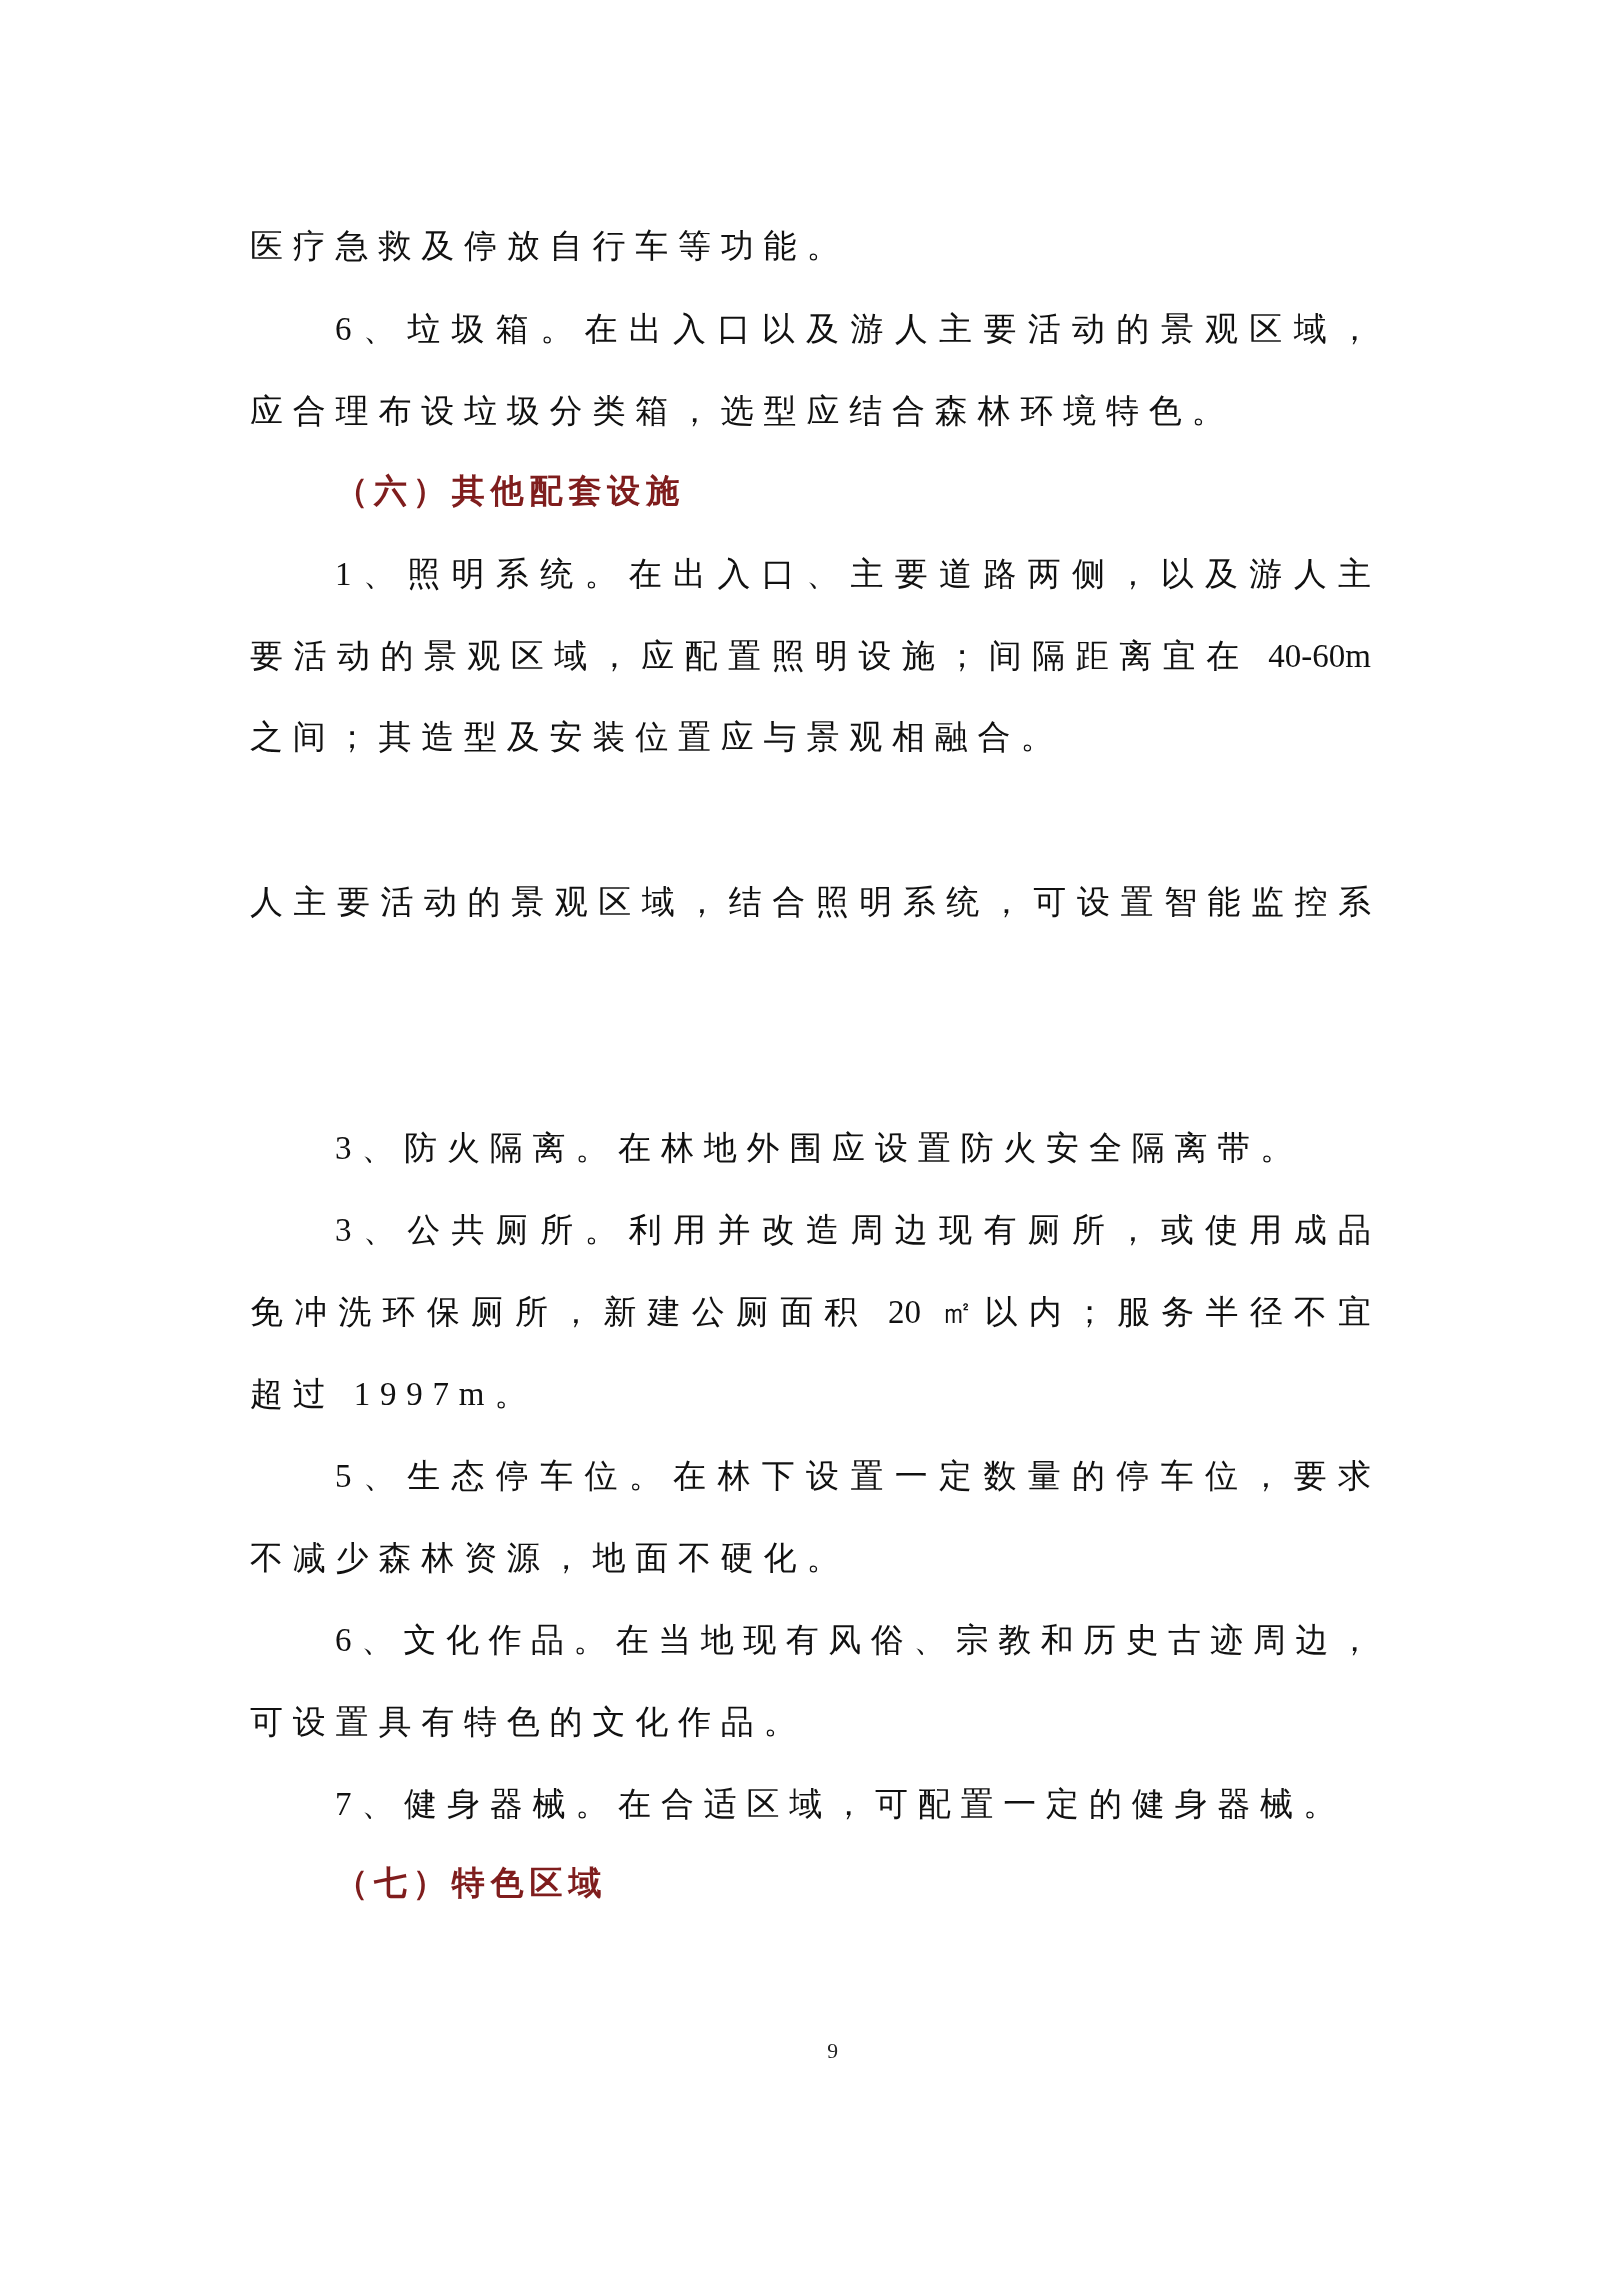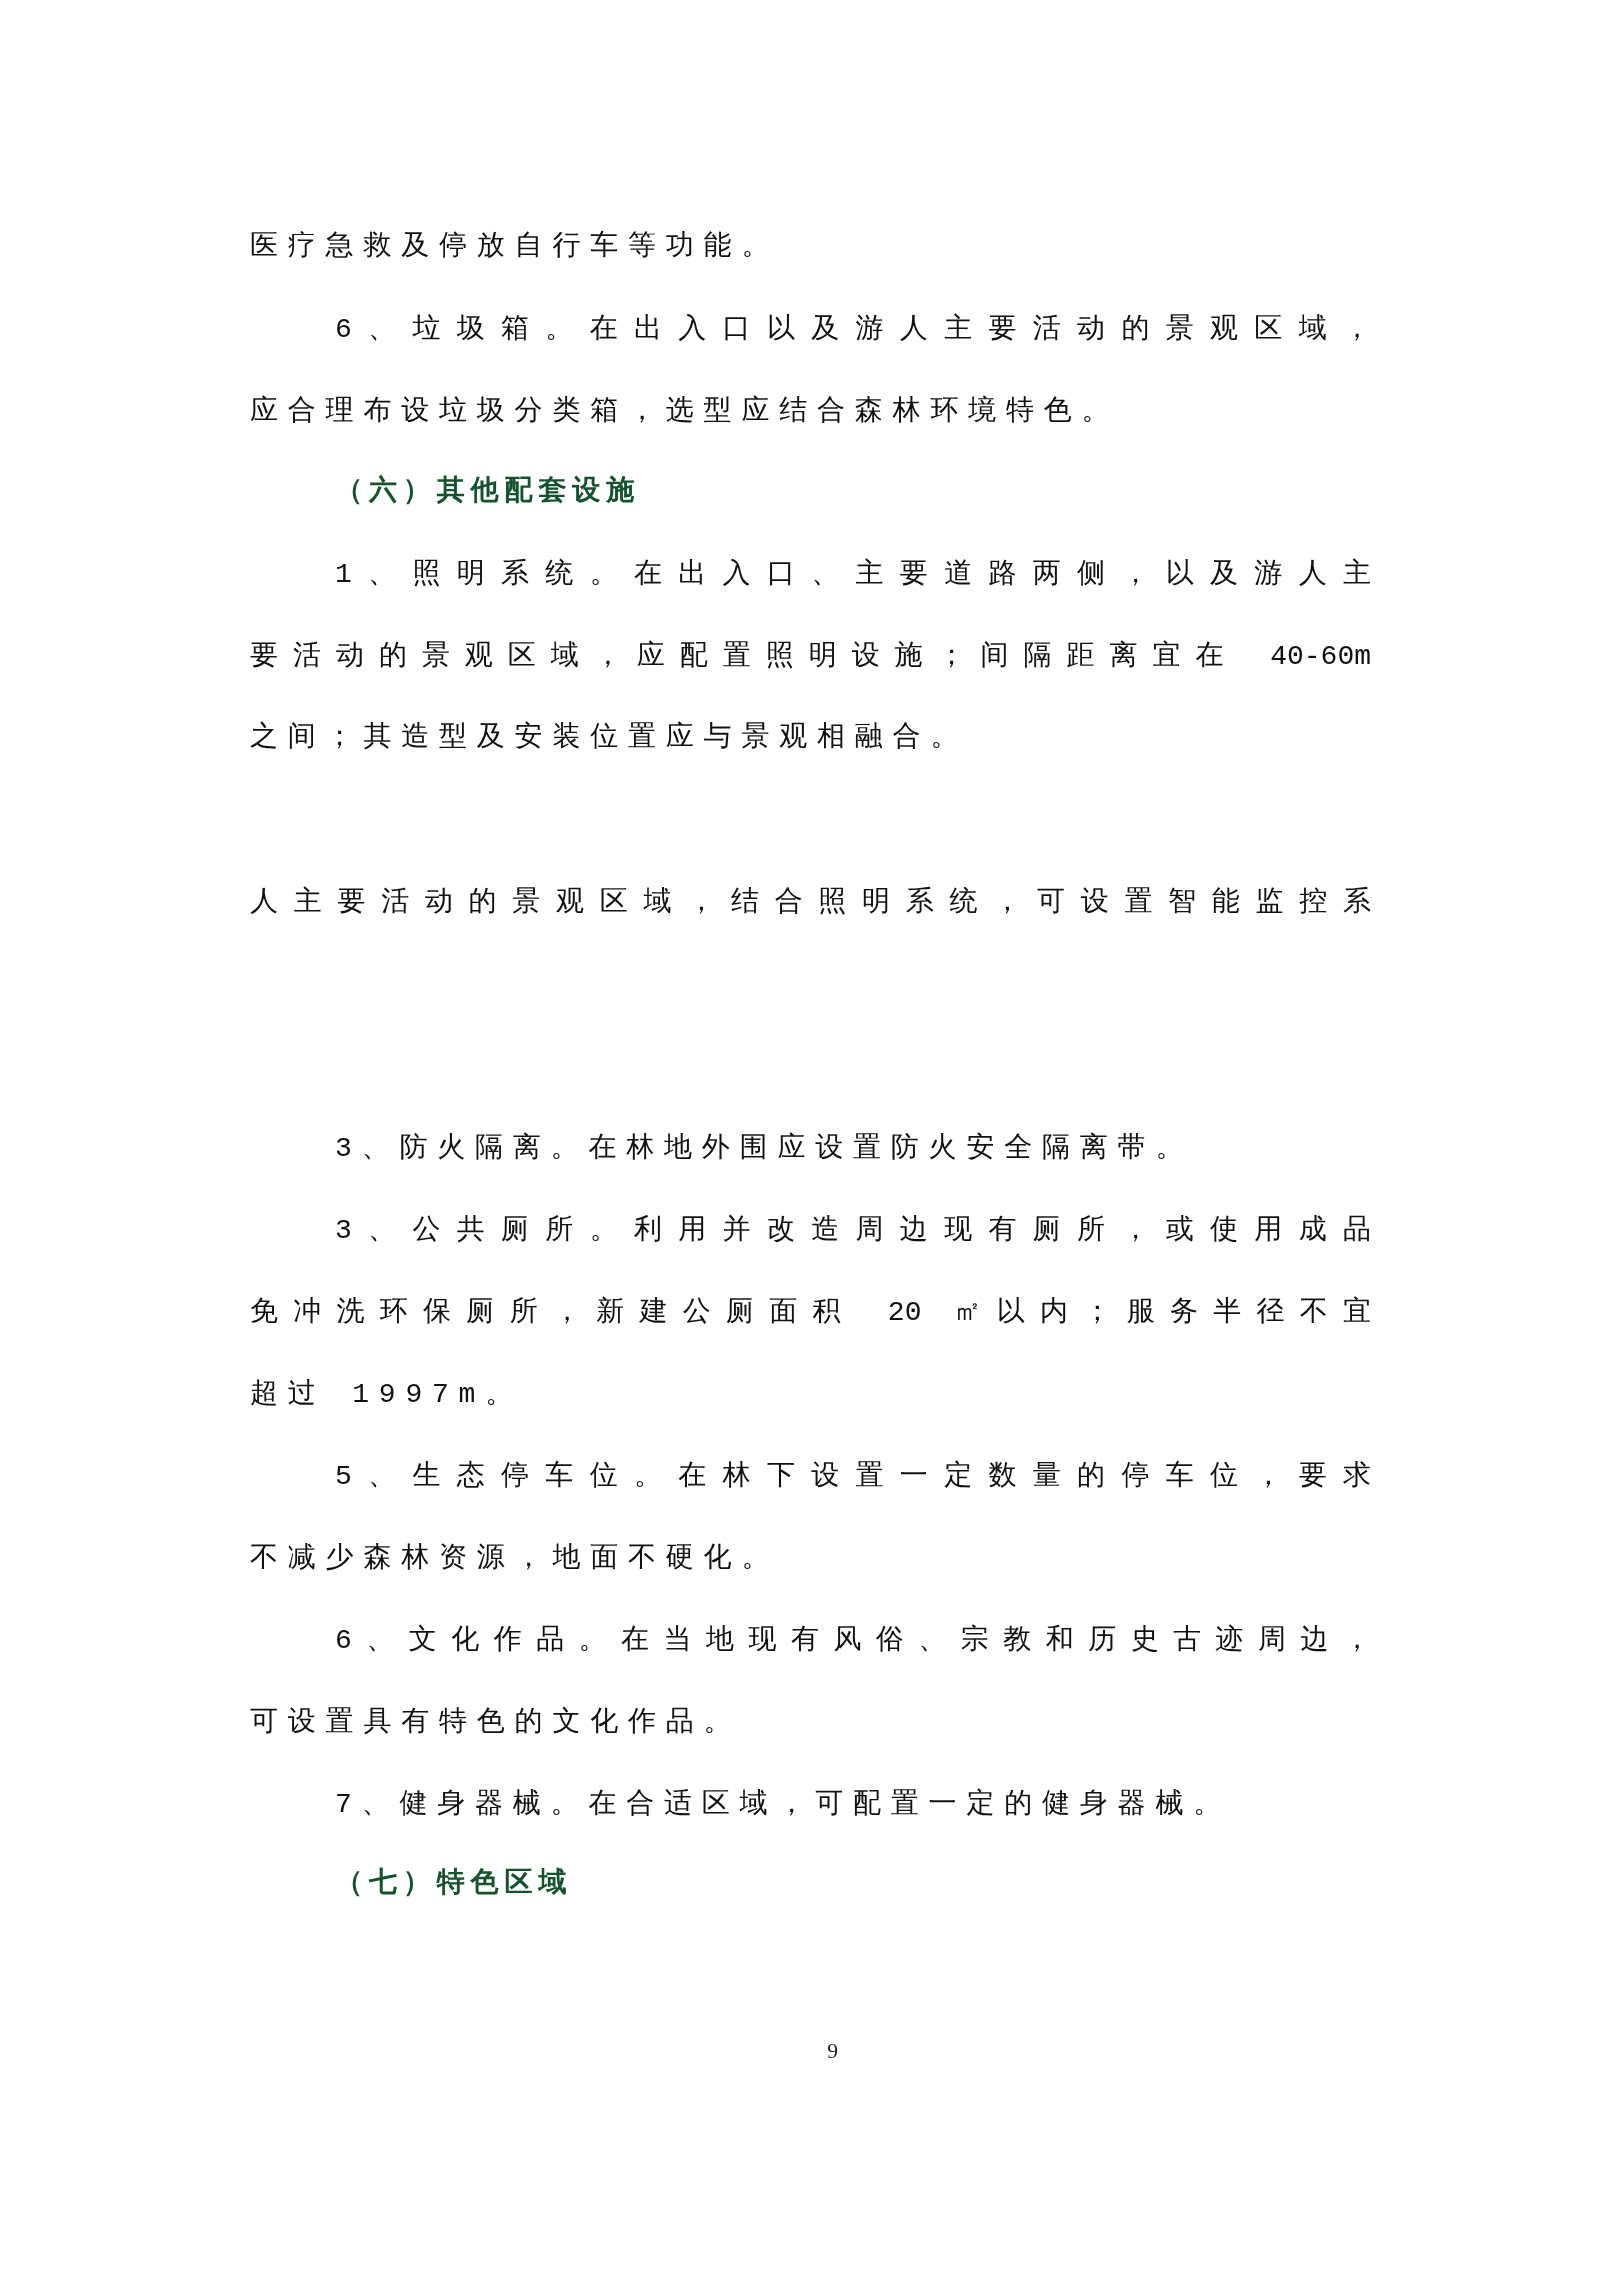--- a/index.html
+++ b/index.html
@@ -3,38 +3,38 @@
 <meta charset="utf-8">
 <style>
   html, body { margin: 0; padding: 0; background: #ffffff; }
   body { width: 1621px; height: 2293px; position: relative; overflow: hidden; }
   .page { position: absolute; left: 0; top: 0; width: 1621px; height: 2293px; background: #ffffff; }
   .line {
     position: absolute;
     left: 250px;
     height: 43px;
     line-height: 43px;
-    font-family: Liberation Mono, monospace;
-    font-size: 28px;
+    font-family: Liberation Serif, serif;
+    font-size: 33px;
     letter-spacing: 9.8px;
     color: #111111;
     white-space: nowrap;
   }
   .indent { left: 335px; }
   .full {
     width: 1121px;
     letter-spacing: 0;
     text-align: justify;
     text-align-last: justify;
   }
   .full.indent { width: 1036px; }
   .heading {
     font-weight: bold;
     letter-spacing: 5.9px;
-    color: #14532d;
+    color: #7f1d1d;
   }
   .page-number {
     position: absolute;
     left: 821px;
     top: 2037px;
     width: 23.5px;
     text-align: center;
     font-family: "Liberation Serif", "DejaVu Serif", serif;
     font-size: 21.6px;
     line-height: 29px;

